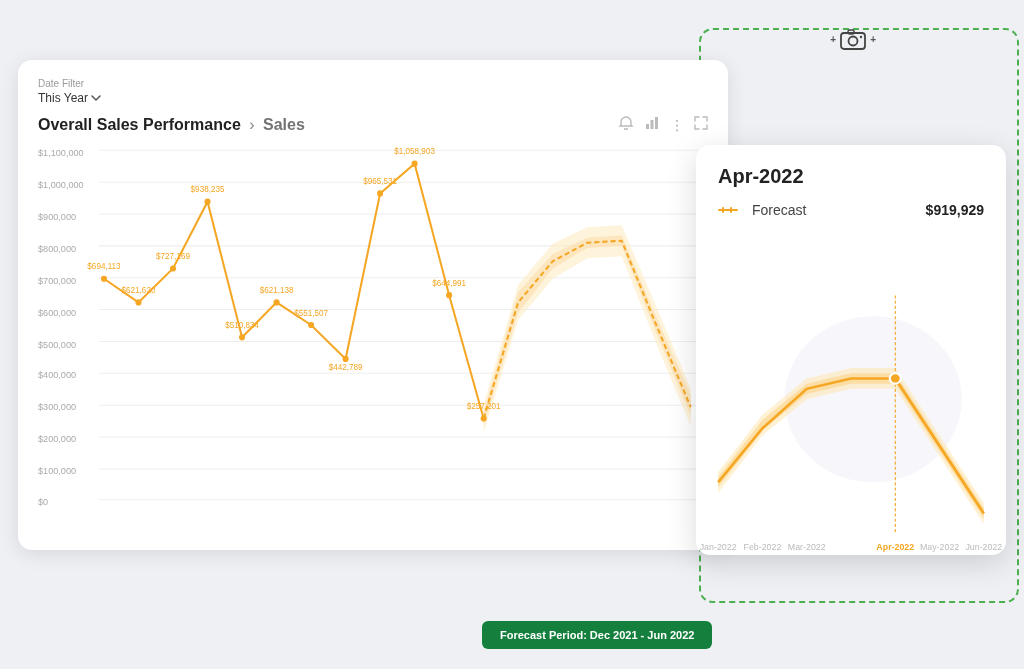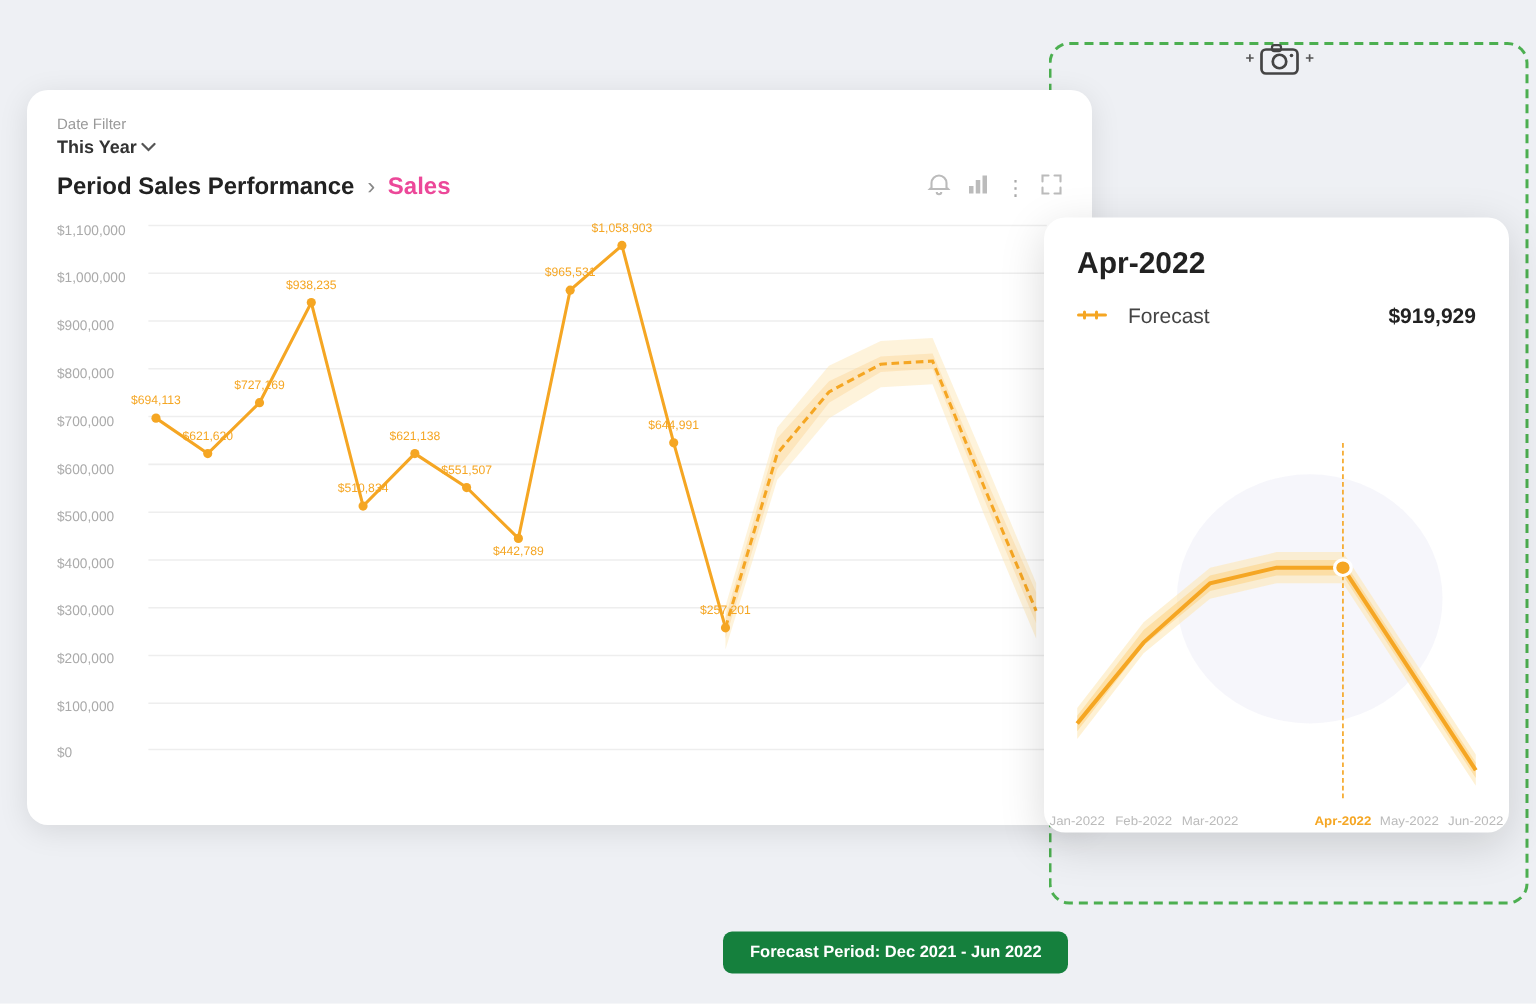--- a/index.html
+++ b/index.html
@@ -34,21 +34,21 @@
     }
 
     .date-filter-label {
       font-size: 10px;
       color: #999;
       margin-bottom: 2px;
     }
     .date-filter-value {
       font-size: 12px;
       color: #333;
-      font-weight: 700;
+      font-weight: 400;
       display: flex;
       align-items: center;
       gap: 3px;
       margin-bottom: 10px;
       cursor: pointer;
     }
     .date-filter-value svg { width: 10px; height: 10px; }
 
     .chart-header {
       display: flex;
@@ -60,21 +60,21 @@
       font-size: 16px;
       font-weight: 600;
       color: #222;
     }
     .chart-title .breadcrumb-arrow {
       color: #888;
       font-weight: 400;
       margin: 0 4px;
     }
     .chart-title .breadcrumb-current {
-      color: #ec4899;
+      color: #737373;
     }
     .chart-actions {
       display: flex;
       align-items: center;
       gap: 10px;
     }
     .chart-action-icon {
       color: #aaa;
       cursor: pointer;
       font-size: 14px;
@@ -250,21 +250,21 @@
     <div class="date-filter-label">Date Filter</div>
     <div class="date-filter-value">
       <span>This Year</span>
       <svg viewBox="0 0 10 6" fill="none">
           <path d="M1 1l4 4 4-4" stroke="#555" stroke-width="1.5" stroke-linecap="round"></path>
         </svg>
     </div>
 
     <div class="chart-header">
       <div class="chart-title">
-        <span>Period Sales Performance</span>
+        <span>Overall Sales Performance</span>
         <span class="breadcrumb-arrow">›</span>
         <span class="breadcrumb-current">Sales</span>
       </div>
       <div class="chart-actions">
 
         <span class="chart-action-icon">
           <svg width="16" height="16" viewBox="0 0 16 16" fill="none">
               <path d="M8 2a5 5 0 00-5 5v3l-1 1h12l-1-1V7a5 5 0 00-5-5zM6.5 13a1.5 1.5 0 003 0" stroke="#bbb" stroke-width="1.4" fill="none"></path>
             </svg>
         </span>

